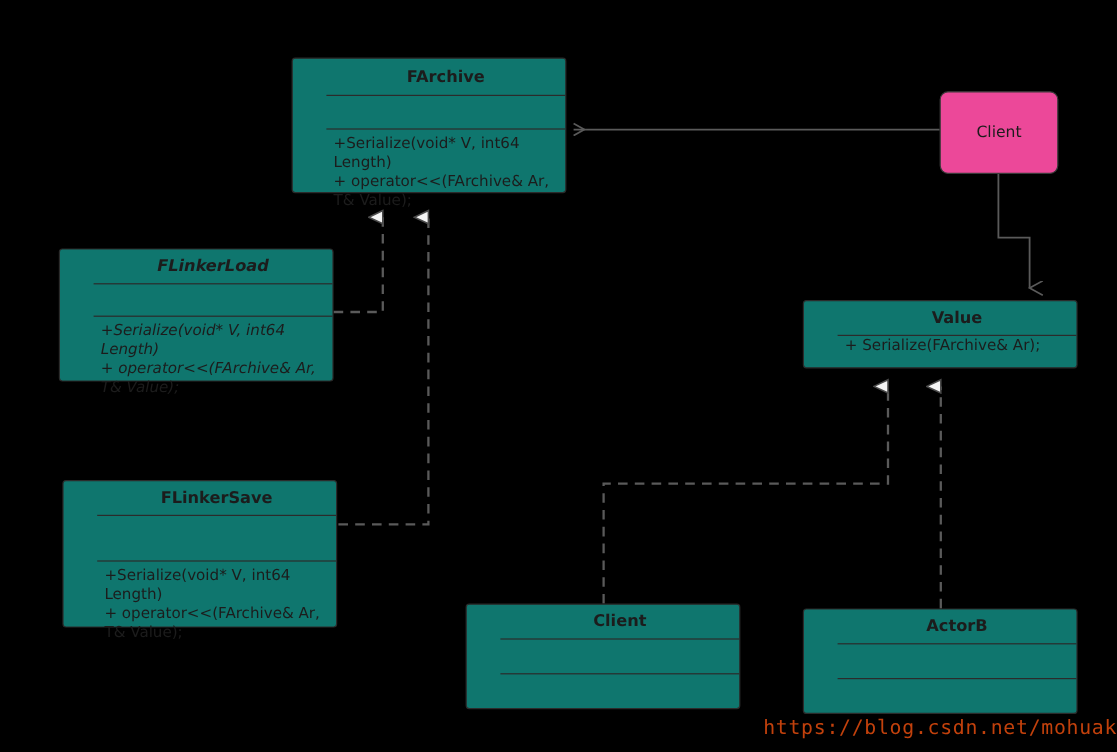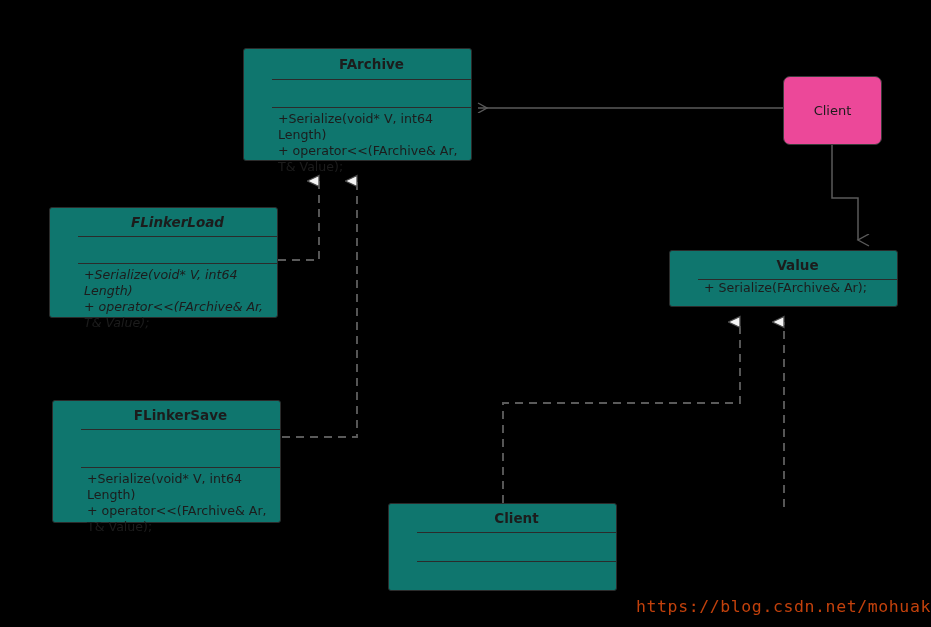--- a/index.html
+++ b/index.html
@@ -157,16 +157,21 @@
     <div class="uml-title" style="height:28px;">Value</div>
     <div class="uml-compartment divider" style="height:17px; display:flex; align-items:center;">+ Serialize(FArchive&amp; Ar);</div>
   </div>
 
   <div class="uml-box" style="left:388px; top:503px; width:229px; height:88px;">
     <div class="uml-title" style="height:28px;">Client</div>
     <div class="uml-compartment empty divider" style="height:29px;"></div>
     <div class="uml-compartment empty divider" style="height:29px;"></div>
   </div>
 
+  <div class="uml-box" style="left:669px; top:507px; width:229px; height:88px;">
+    <div class="uml-title" style="height:28px;">ActorB</div>
+    <div class="uml-compartment empty divider" style="height:29px;"></div>
+    <div class="uml-compartment empty divider" style="height:29px;"></div>
+  </div>
 
   <div class="watermark" style="left:636px; top:597px;">https://blog.csdn.net/mohuak</div>
 
 </div>
 
 </body></html>

